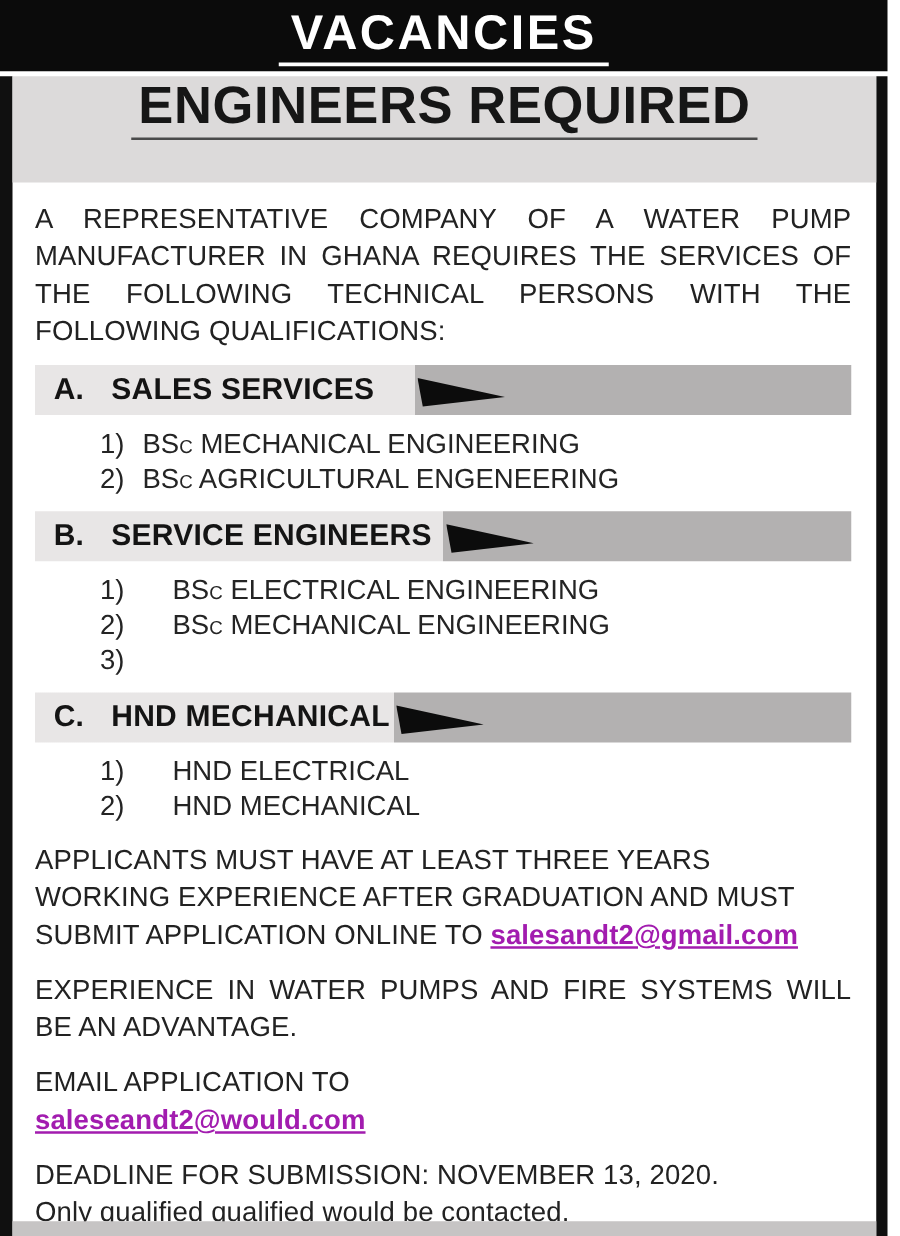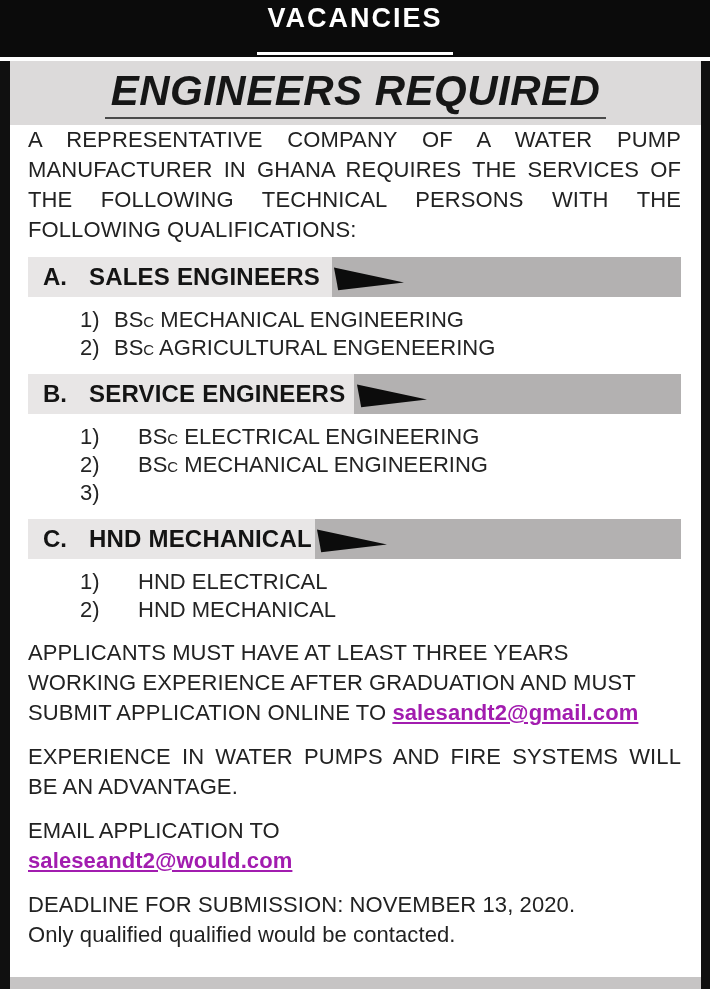--- a/index.html
+++ b/index.html
@@ -21,61 +21,60 @@
     position: absolute;
     top: 0; left: 0; right: 10px;
     height: 57px;
     background: #0b0b0b;
     display: flex;
     align-items: center;
     justify-content: center;
   }
   .banner-text {
     color: #ffffff;
-    font-size: 27px;
+    font-size: 39px;
     font-weight: bold;
     letter-spacing: 2px;
     line-height: 1;
     border-bottom: 3px solid #ffffff;
-    padding: 2px 10px 20px 10px;
+    padding: 2px 10px 4px 10px;
   }
   
   .frame {
     position: absolute;
     top: 61px; left: 0; right: 10px; bottom: 0;
     border-left: 10px solid #101010;
     border-right: 9px solid #101010;
     background: #ffffff;
   }
   .title-box {
-    height: 64px;
+    height: 85px;
     background: #dcdada;
     display: flex;
-    align-items: center;
+    align-items: flex-start;
     justify-content: center;
-    font-style: italic;
   }
   .title-text {
     font-size: 42px;
     font-weight: bold;
     color: #161616;
     letter-spacing: 0.5px;
     line-height: 1;
     border-bottom: 2px solid #4a4a4a;
     padding: 2px 6px 5px 6px;
   }
   .content { padding: 0 20px 0 18px; }
   p.block {
     font-size: 22px;
     line-height: 30px;
     letter-spacing: 0.1px;
     color: #222222;
   }
   .justify { text-align: justify; }
-  .intro { }
+  .intro { margin-top: 14px; }
   .para { margin-top: 14px; }
   .email {
     font-weight: bold;
     text-decoration: underline;
     color: #a21caf;
   }
   
   .sec-header {
     position: relative;
     margin-top: 12px;
@@ -142,21 +141,21 @@
     <div class="title-box">
       <span class="title-text">ENGINEERS REQUIRED</span>
     </div>
 
     <div class="content">
 
       <p class="block justify intro">A REPRESENTATIVE COMPANY OF A WATER PUMP MANUFACTURER IN GHANA REQUIRES THE SERVICES OF THE FOLLOWING TECHNICAL PERSONS WITH THE FOLLOWING QUALIFICATIONS:</p>
 
       <div class="sec-header sec-a">
         <span class="sec-letter">A.</span>
-        <span class="sec-title">SALES ENGINEERS</span>
+        <span class="sec-title">SALES SERVICES</span>
         <svg class="arrow" viewBox="0 0 100 64" preserveAspectRatio="none">
             <polygon points="0,8 100,44 6,62"></polygon>
           </svg>
       </div>
       <div class="items gap-narrow">
         <div class="item">
           <span>1)</span>
           <span><span class="degree">BSc</span> <span>MECHANICAL ENGINEERING</span></span>
         </div>
         <div class="item">

